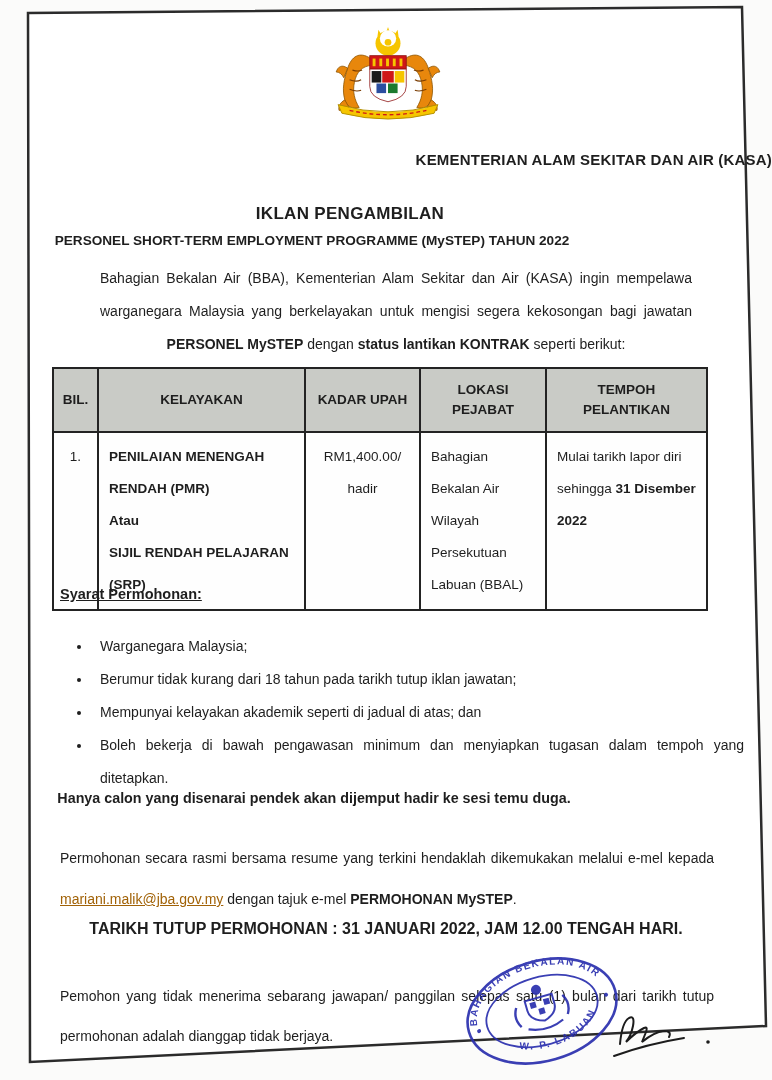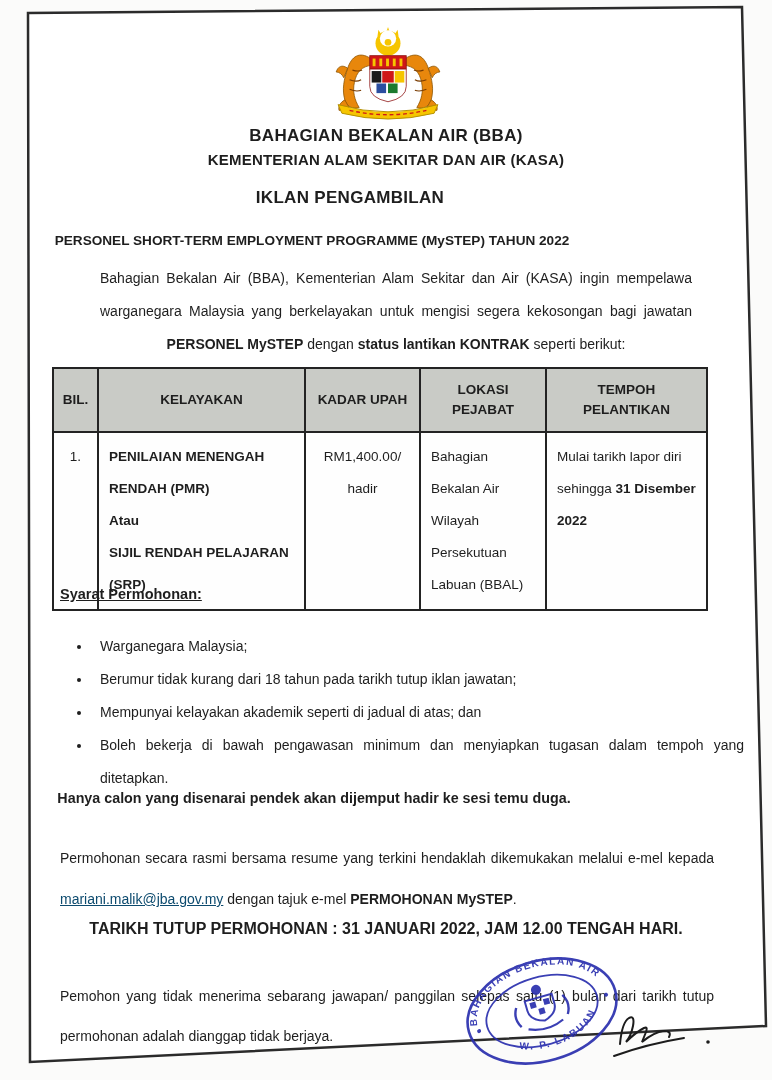--- a/index.html
+++ b/index.html
@@ -9,23 +9,23 @@
     font-family:"Liberation Sans", sans-serif;
     color:#1e1e1e;
   }
   .page-border{position:absolute;left:0;top:0;z-index:0;}
   .content{position:absolute;left:0;top:0;width:772px;height:1080px;z-index:1;}
 
   .crest{position:absolute;left:320px;top:24px;width:136px;height:96px;}
 
   .org1{position:absolute;top:126px;left:0;width:772px;text-align:center;
         font-size:17px;font-weight:bold;letter-spacing:.3px;}
-  .org2{position:absolute;top:151px;left:0;width:772px;text-align:center;
+  .org2{position:absolute;top:151px;left:0;width:772px;text-align:right;
         font-size:15px;font-weight:bold;letter-spacing:.2px;}
-  .title{position:absolute;top:188px;left:0;width:700px;text-align:center;
+  .title{position:absolute;top:204px;left:0;width:700px;text-align:center;
         font-size:17px;font-weight:bold;letter-spacing:.3px;}
   .subtitle{position:absolute;top:233px;left:0;width:624px;text-align:center;
         font-size:13.6px;font-weight:bold;}
 
   .intro{position:absolute;top:262px;left:100px;width:592px;
         font-size:14px;line-height:33px;text-align:justify;text-align-last:center;}
   .intro b{font-weight:bold;}
 
   table.jobs{position:absolute;top:367px;left:52px;width:654px;
         border-collapse:collapse;font-size:13.5px;table-layout:fixed;}
@@ -42,21 +42,21 @@
   .syarat-head{position:absolute;top:586px;left:60px;font-size:14.5px;
         font-weight:bold;text-decoration:underline;}
   ul.syarat{position:absolute;top:630px;left:60px;width:652px;margin:0;
         padding-left:32px;font-size:14px;line-height:33px;}
   ul.syarat li{margin:0;padding-left:8px;text-align:justify;}
 
   .shortlist{position:absolute;top:790px;left:0;width:628px;text-align:center;
         font-size:14.3px;font-weight:bold;}
   .apply{position:absolute;top:838px;left:60px;width:654px;font-size:14px;
         line-height:41px;text-align:justify;}
-  .apply a{color:#0c4a6e;text-decoration:underline;cursor:pointer;}
+  .apply a{color:#a16207;text-decoration:underline;cursor:pointer;}
   .apply b{font-weight:bold;}
   .deadline{position:absolute;top:920px;left:0;width:772px;text-align:center;
         font-size:16px;font-weight:bold;}
   .disclaimer{position:absolute;top:976px;left:60px;width:654px;font-size:14px;
         line-height:40px;text-align:justify;}
 
   .stamp{position:absolute;left:452px;top:948px;z-index:3;opacity:.92;}
   .signature{position:absolute;left:612px;top:1004px;z-index:3;}
 </style>
 </head>
@@ -101,21 +101,20 @@
     <rect x="53" y="49" width="10" height="12" fill="#1a1a1a"></rect>
     <rect x="64" y="49" width="12" height="12" fill="#cf1717"></rect>
     <rect x="77" y="49" width="10" height="12" fill="#f6c500"></rect>
     <rect x="58" y="62" width="10" height="10" fill="#2b4ea0"></rect>
     <rect x="70" y="62" width="10" height="10" fill="#1b7a2e"></rect>
 
     <path d="M18,84 Q70,99 122,84 L118,93 Q70,105 22,93 Z" fill="#f6c500" stroke="#b38f00" stroke-width="1"></path>
     <path d="M30,90 q40,9 80,0" stroke="#cf1717" stroke-width="1.4" fill="none" stroke-dasharray="4 3"></path>
   </svg>
 
-  <div class="org1">BAHAGIAN BEKALAN AIR (BBA)</div>
   <div class="org2">KEMENTERIAN ALAM SEKITAR DAN AIR (KASA)</div>
   <div class="title">IKLAN PENGAMBILAN</div>
   <div class="subtitle">PERSONEL SHORT-TERM EMPLOYMENT PROGRAMME (MySTEP) TAHUN 2022</div>
 
   <div class="intro"><span>Bahagian Bekalan Air (BBA), Kementerian Alam Sekitar dan Air (KASA) ingin mempelawa warganegara Malaysia yang berkelayakan untuk mengisi segera kekosongan bagi jawatan </span><b>PERSONEL MySTEP</b><span> dengan </span><b>status lantikan KONTRAK</b><span> seperti berikut:</span></div>
 
   <table class="jobs">
     <colgroup>
       <col class="col-bil">
         <col class="col-kel">

